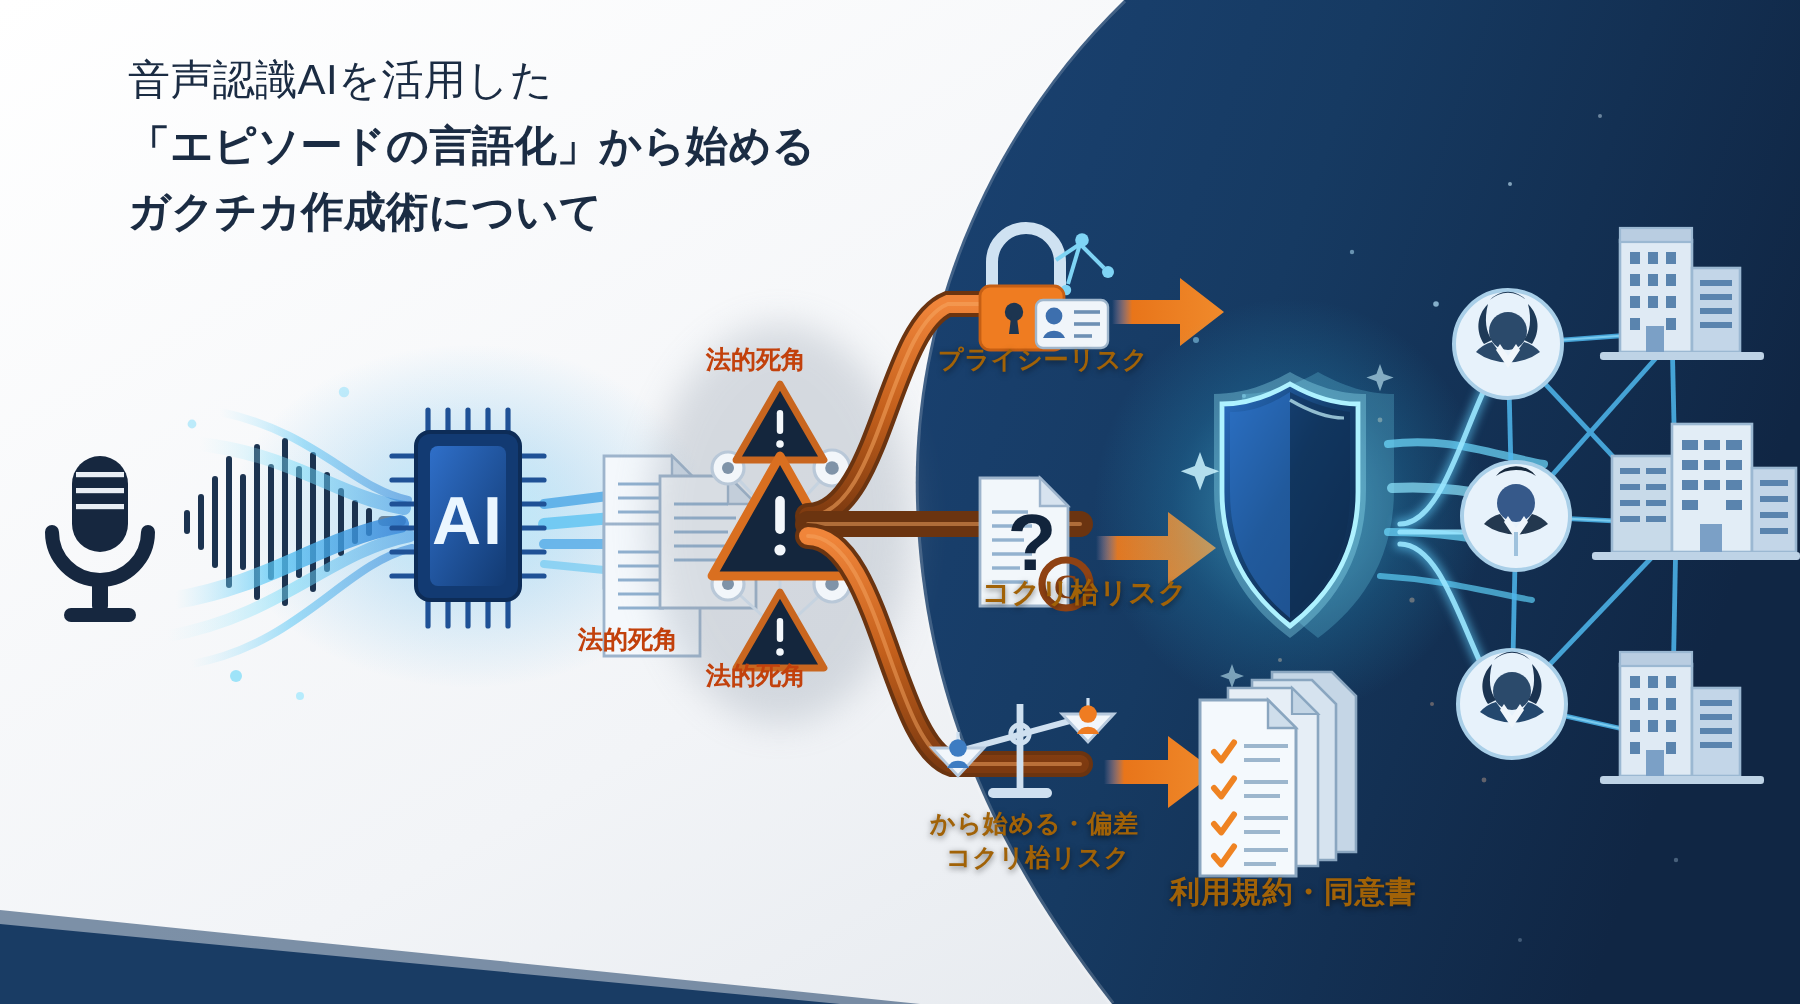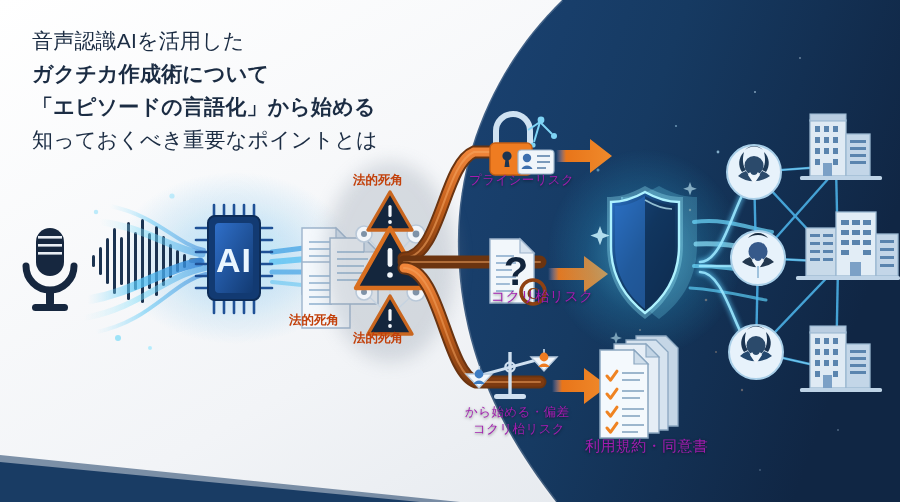--- a/index.html
+++ b/index.html
@@ -1,23 +1,23 @@
 <!DOCTYPE html>
 <html><head>
 <meta charset="utf-8">
 <style>
   html,body{margin:0;padding:0;background:#fff;}
   body{font-family:"Liberation Sans","DejaVu Sans",sans-serif;}
   #stage{position:relative;width:900px;height:502px;overflow:hidden;background:#eef1f5;}
   #stage svg.layer{position:absolute;left:0;top:0;width:900px;height:502px;}
-  .txt{position:absolute;color:#a21caf;font-weight:400;letter-spacing:.4px;
+  .txt{position:absolute;color:#a16207;font-weight:700;letter-spacing:.4px;
        text-shadow:0 1px 3px rgba(0,0,0,.55);white-space:nowrap;}
   .ttl{position:absolute;left:32px;top:24px;width:420px;color:#1b2c43;
        font-size:21px;line-height:33px;letter-spacing:.2px;}
-  .ttl div{white-space:nowrap;}
+  .ttl div{white-space:nowrap;margin-left:32px;}
   .ttl .b{font-weight:700;}
   .dk{position:absolute;color:#c2410c;font-weight:700;font-size:12.5px;white-space:nowrap;}
 </style>
 </head>
 <body>
 
 <div id="stage">
 
   <svg class="layer" viewBox="0 0 900 502">
     <defs>
@@ -544,23 +544,22 @@
         <rect x="850" y="364" width="16" height="3"></rect>
           <rect x="850" y="371" width="16" height="3"></rect>
       </g>
       <rect x="823" y="375" width="9" height="13" fill="#7ba0c6"></rect>
       <rect x="800" y="388" width="82" height="4" rx="1.6" fill="#bed3e6"></rect>
     </g>
   </svg>
 
   <div class="ttl">
     <div>音声認識AIを活用した</div>
+    <div class="b">「エピソードの言語化」から始める</div>
     <div class="b">ガクチカ作成術について</div>
-    <div class="b">「エピソードの言語化」から始める</div>
-    <div>知っておくべき重要なポイントとは</div>
   </div>
 
   <div class="dk" style="left:289px;top:312px;">法的死角</div>
   <div class="dk" style="left:353px;top:172px;">法的死角</div>
   <div class="dk" style="left:353px;top:330px;">法的死角</div>
 
   <div class="txt" style="left:469px;top:172px;font-size:12.5px;">プライシーリスク</div>
   <div class="txt" style="left:491px;top:288px;font-size:14px;">コクリ枱リスク</div>
   <div class="txt" style="left:465px;top:404px;font-size:12.5px;">から始める・偏差</div>
   <div class="txt" style="left:473px;top:421px;font-size:12.5px;">コクリ枱リスク</div>

